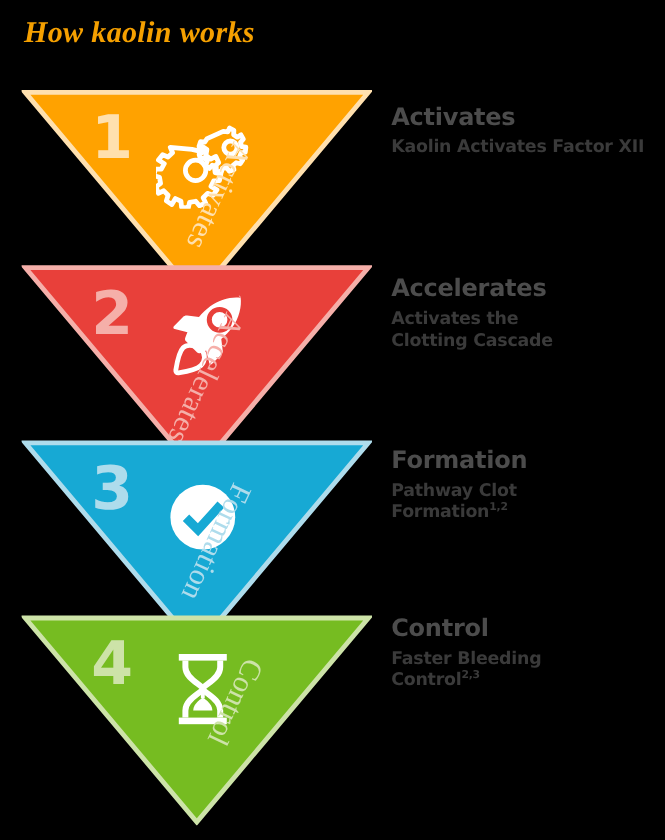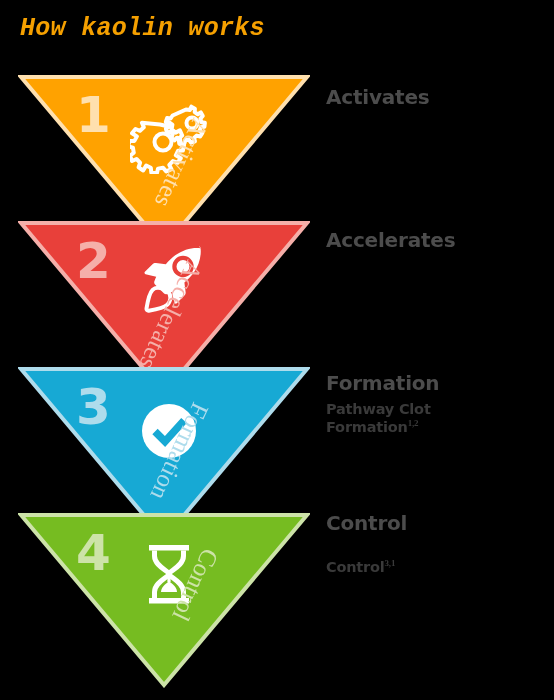--- a/index.html
+++ b/index.html
@@ -19,21 +19,21 @@
     width: 554px;
     height: 700px;
     background: #000000;
   }
 
   
   .title {
     position: absolute;
     left: 20px;
     top: 14px;
-    font-family: Liberation Mono, monospace;
+    font-family: Liberation Serif, serif;
     font-size: 25px;
     font-weight: bold;
     font-style: italic;
     color: #F5A000;
     letter-spacing: 0.3px;
     white-space: nowrap;
   }
 
   
   .stage {
@@ -105,21 +105,20 @@
     font-size: 14.5px;
     font-weight: bold;
     color: #3a3a3a;
     line-height: 1.25;
     margin: 0;
     letter-spacing: -0.2px;
   }
   .info-body .ref {
     font-size: 9px;
     vertical-align: super;
-    font-family: Liberation Serif, serif;
   }
 </style>
 </head>
 <body>
 
 <div id="canvas">
 
   <div class="title">How kaolin works</div>
 
   <div class="stage" id="stage-0" style="top:74px;">
@@ -189,38 +188,42 @@
         <path d="M31 56 C31 50 39 45.5 39 45.5 C39 45.5 47 50 47 56 Z" fill="#FFFFFF"></path>
         <rect x="37.4" y="38" width="3.2" height="8" fill="#FFFFFF"></rect>
       </svg>
     </div>
     <div class="rot-label" id="rot-3" style="color: rgb(205, 227, 168); left: 206px; top: 44px; transform: rotate(115deg);">Control</div>
   </div>
 
   <div class="infoblock" style="top:86px;">
     <div class="info-head">Activates</div>
     <div class="info-body">
-      <br>
+      <span>Kaolin Activates Factor XII</span><br>
       <span class="ref"></span>
     </div>
   </div>
 
   <div class="infoblock" style="top:229px;">
     <div class="info-head">Accelerates</div>
+    <div class="info-body">
+      <span>Activates the</span><br>
+      <span>Clotting Cascade</span><span class="ref"></span>
+    </div>
   </div>
 
   <div class="infoblock" style="top:372px;">
     <div class="info-head">Formation</div>
     <div class="info-body">
       <span>Pathway Clot</span><br>
       <span>Formation</span><span class="ref">1,2</span>
     </div>
   </div>
 
   <div class="infoblock" style="top:512px;">
     <div class="info-head">Control</div>
     <div class="info-body">
-      <br>
-      <span>Control</span><span class="ref">3,1</span>
+      <span>Faster Bleeding</span><br>
+      <span>Control</span><span class="ref">2,3</span>
     </div>
   </div>
 
 </div>
 
 </body></html>

